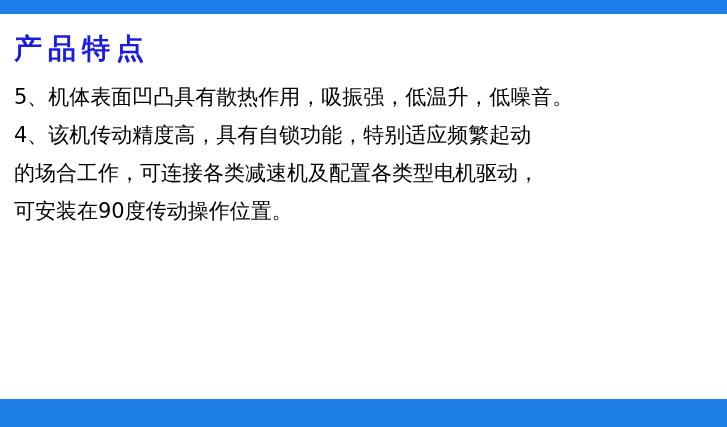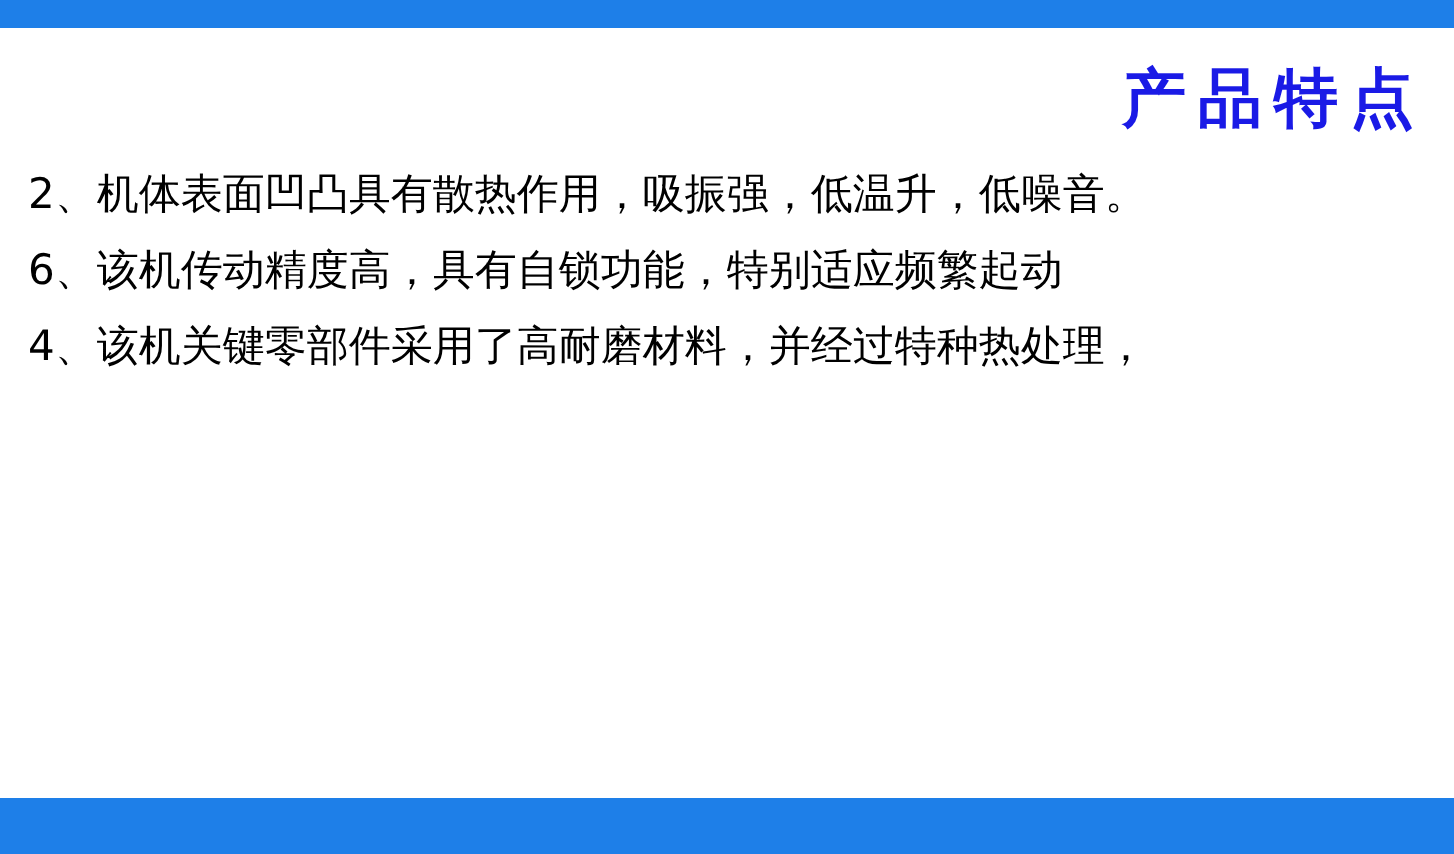--- a/index.html
+++ b/index.html
@@ -37,25 +37,25 @@
   .content {
     position: absolute;
     top: 14px;
     left: 0;
     width: 727px;
     height: 385px;
     box-sizing: border-box;
     padding: 8px 14px 0 14px;
   }
   .doc-title {
-    text-align: right;
+    text-align: left;
     color: #1a1ae6;
     font-family: "DejaVu Serif", "Liberation Serif", serif;
     font-weight: bold;
-    font-size: 32px;
+    font-size: 28px;
     line-height: 46px;
     letter-spacing: 6px;
     margin: 4px 0 6px 0;
     white-space: nowrap;
   }
   .body-lines {
     margin-top: 2px;
   }
   .doc-line {
     color: #000000;
@@ -72,22 +72,23 @@
 
 <div id="page">
 
   <div class="band band-top"></div>
 
   <div class="content">
 
     <div class="doc-title">产品特点</div>
 
     <div class="body-lines">
-      <div class="doc-line">2、机体表面凹凸具有散热作用，吸振强，低温升，低噪音。</div>
-      <div class="doc-line">6、该机传动精度高，具有自锁功能，特别适应频繁起动</div>
-      <div class="doc-line">4、该机关键零部件采用了高耐磨材料，并经过特种热处理，</div>
+      <div class="doc-line">5、机体表面凹凸具有散热作用，吸振强，低温升，低噪音。</div>
+      <div class="doc-line">4、该机传动精度高，具有自锁功能，特别适应频繁起动</div>
+      <div class="doc-line">的场合工作，可连接各类减速机及配置各类型电机驱动，</div>
+      <div class="doc-line">可安装在90度传动操作位置。</div>
     </div>
 
   </div>
 
   <div class="band band-bottom"></div>
 
 </div>
 
 </body></html>

